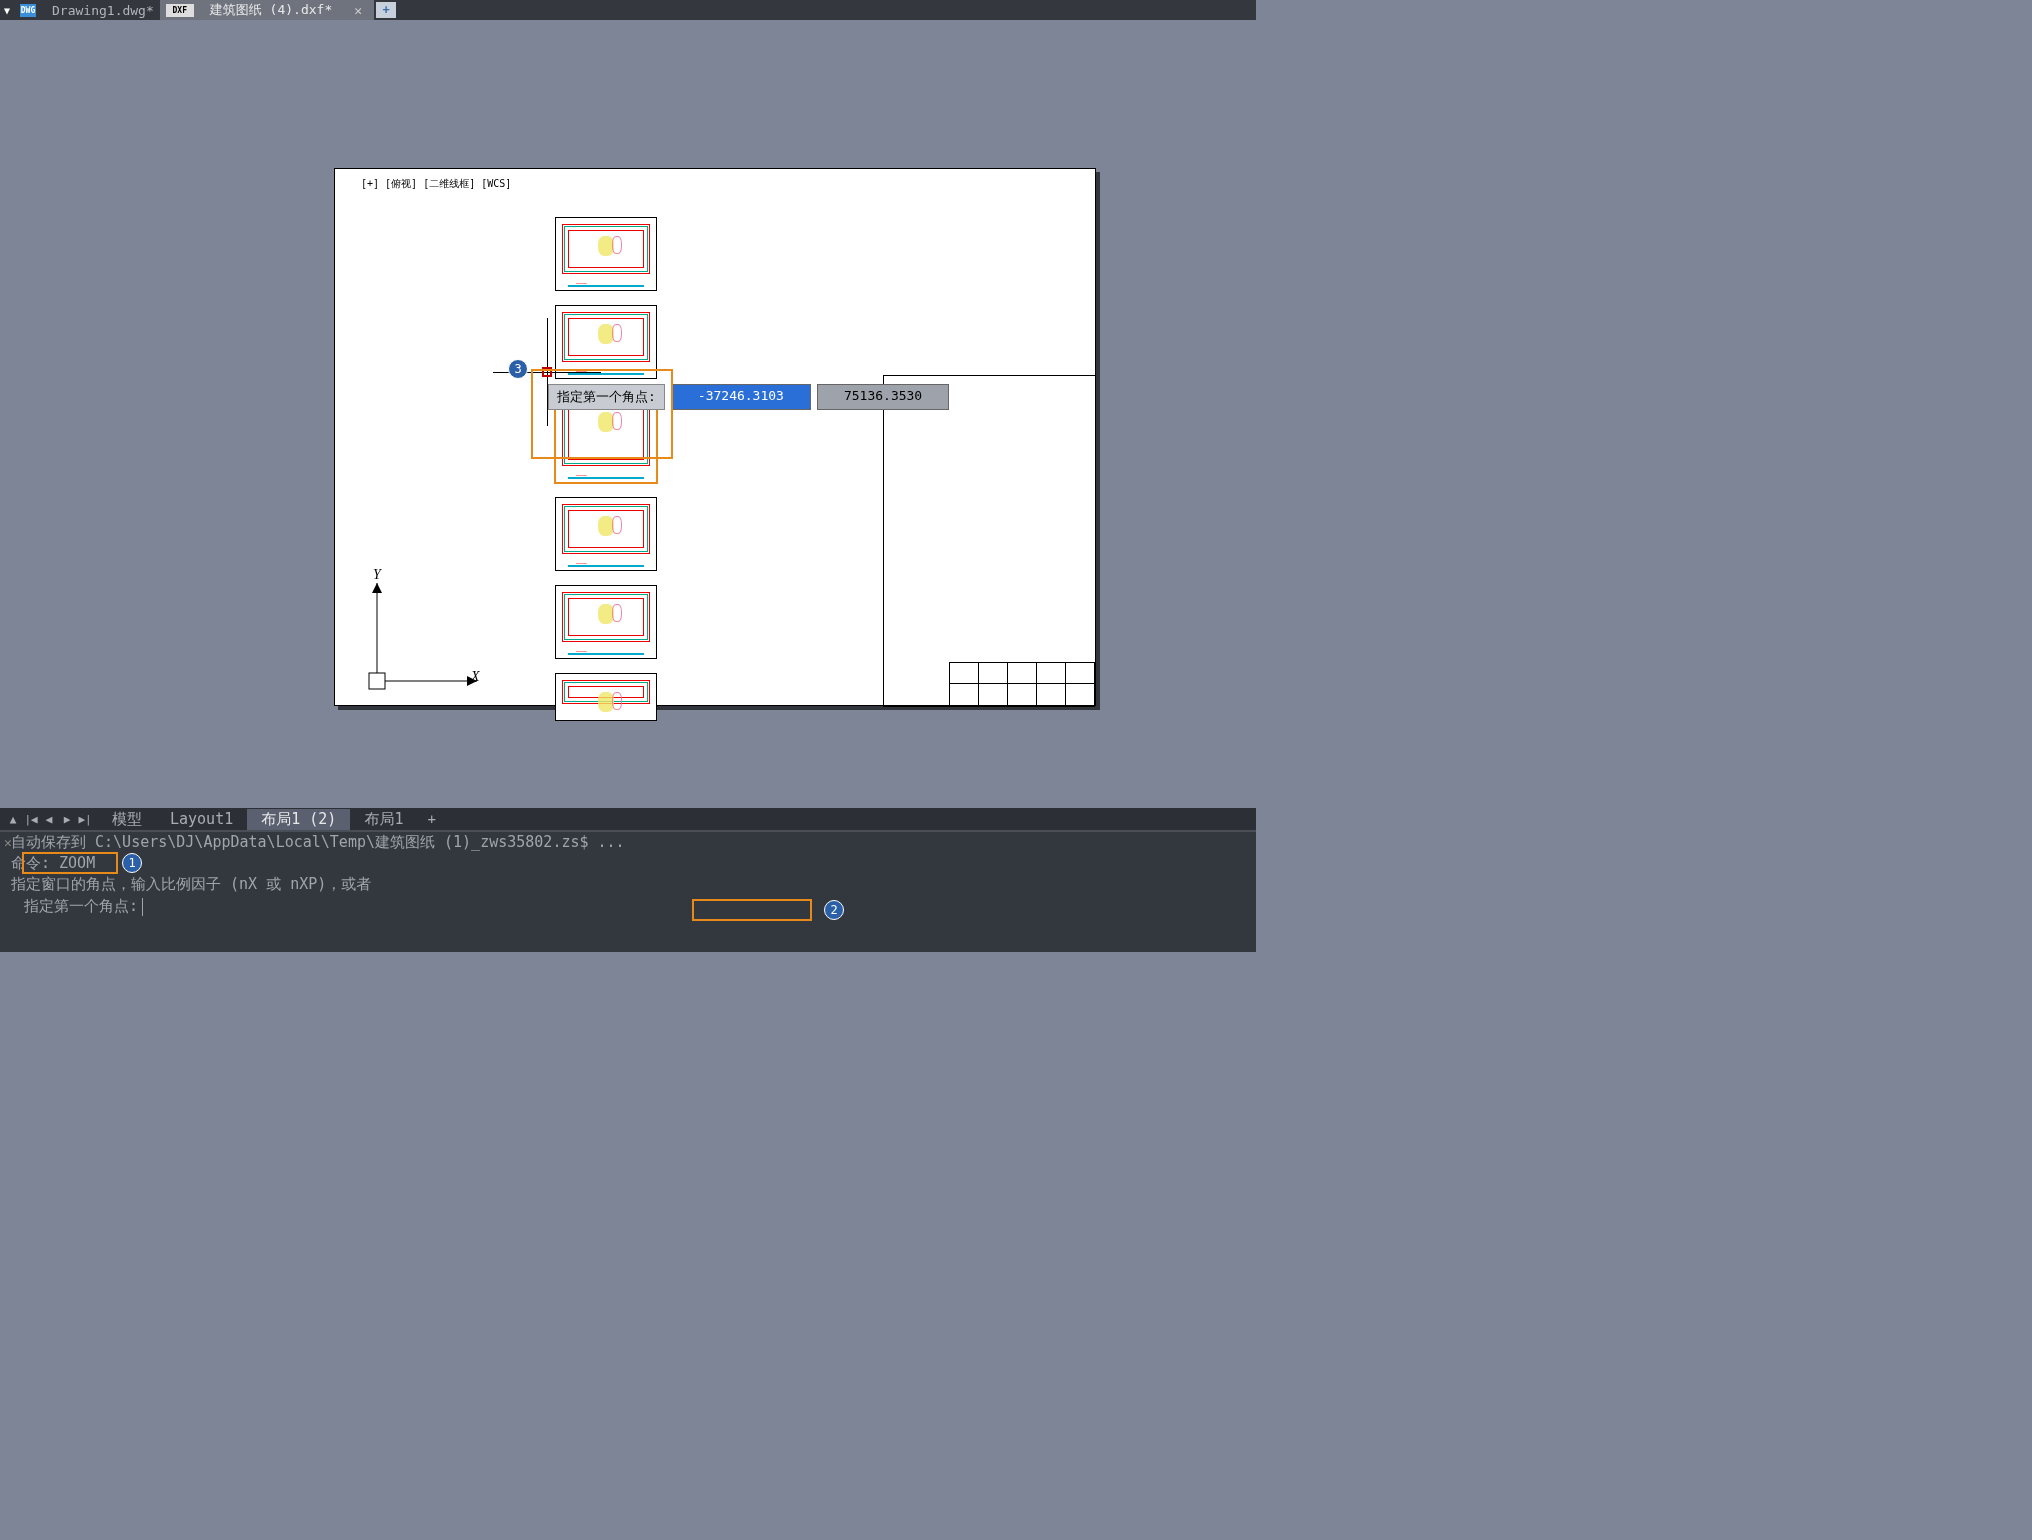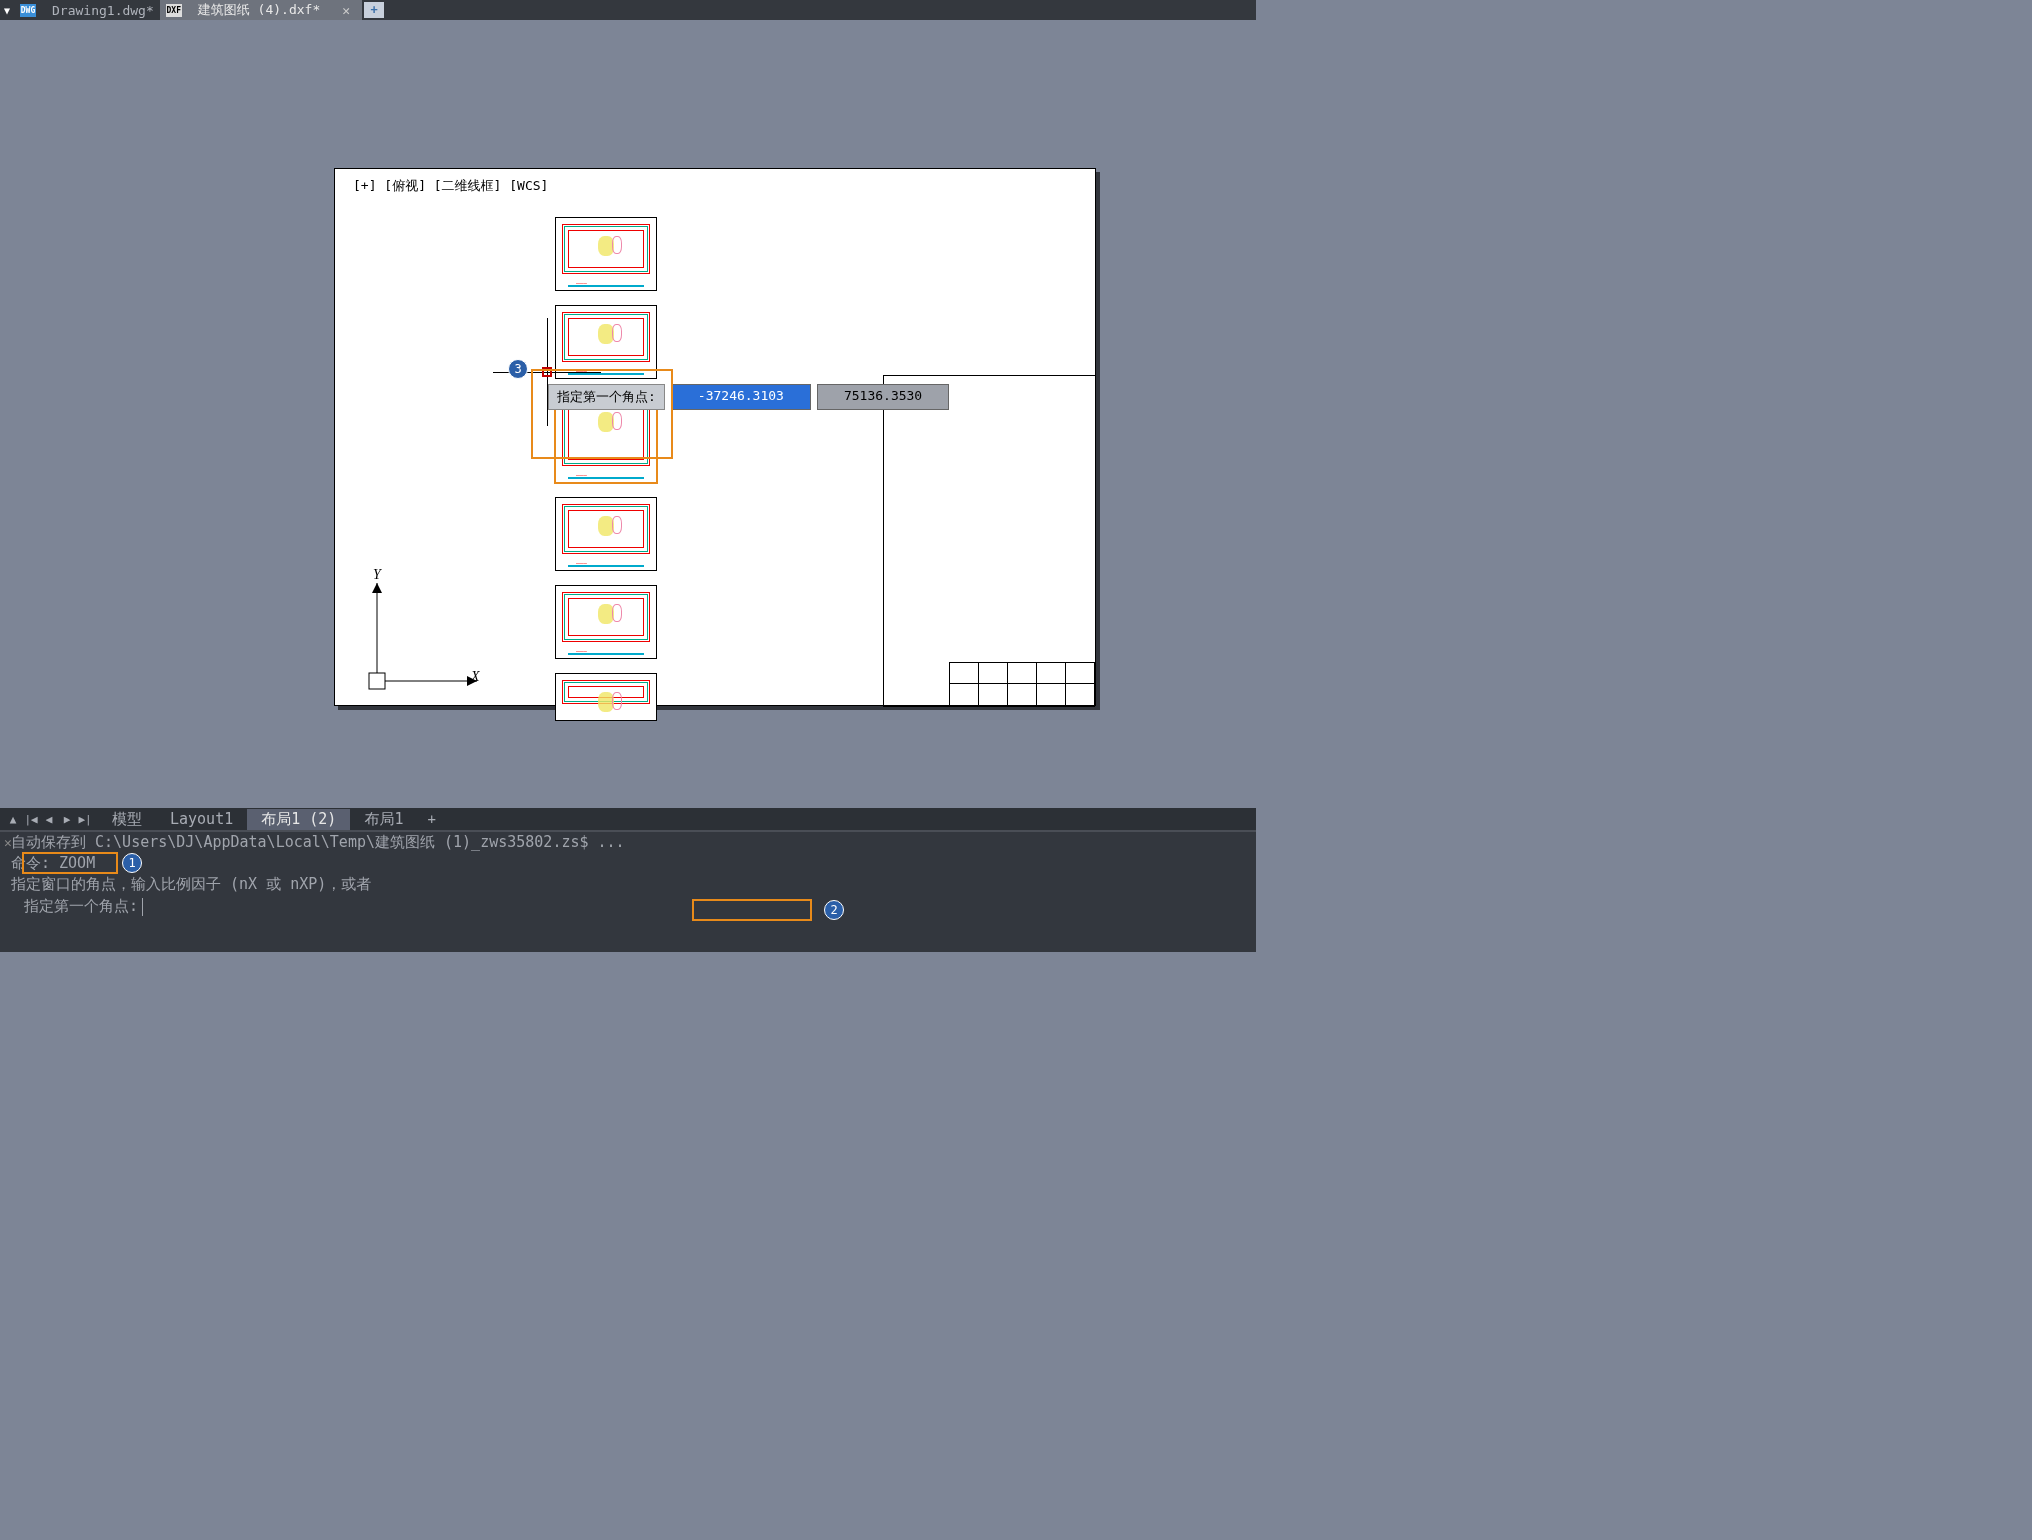--- a/index.html
+++ b/index.html
@@ -29,21 +29,21 @@
 }
 .tab.inactive { background: #34383E; }
 .tab.active { background: #6E737D; color: #E8E8E8; }
 .tab-icon-dwg {
   width: 16px; height: 13px;
   background: #3A8FD8;
   color: #fff; font-size: 8px; font-weight: bold;
   display: flex; align-items: center; justify-content: center;
 }
 .tab-icon-dxf {
-  width: 16px; height: 13px;
+  width: 28px; height: 13px;
   background: #ddd;
   color: #000; font-size: 8px; font-weight: bold;
   display: flex; align-items: center; justify-content: center;
 }
 .tab-close { padding: 0 6px; color: #ccc; cursor: pointer; }
 .tab-new {
   width: 20px; height: 16px;
   background: #C8D0DC;
   margin-left: 2px;
   display: flex; align-items: center; justify-content: center;
@@ -60,22 +60,22 @@
 .paper {
   position: absolute;
   left: 334px; top: 148px;
   width: 762px; height: 538px;
   background: #FFFFFF;
   border: 1px solid #000;
   box-shadow: 4px 4px 0 rgba(0,0,0,0.6);
 }
 .viewport-labels {
   position: absolute;
-  left: 18px; top: 8px;
-  font-size: 13px;
+  left: 26px; top: 8px;
+  font-size: 10px;
   color: #000;
   font-family: "SimSun", monospace;
 }
 .vlabel { display: inline; }
 
 .thumb-col {
   position: absolute;
   left: 220px; top: 48px;
   display: flex; flex-direction: column; gap: 14px;
 }

